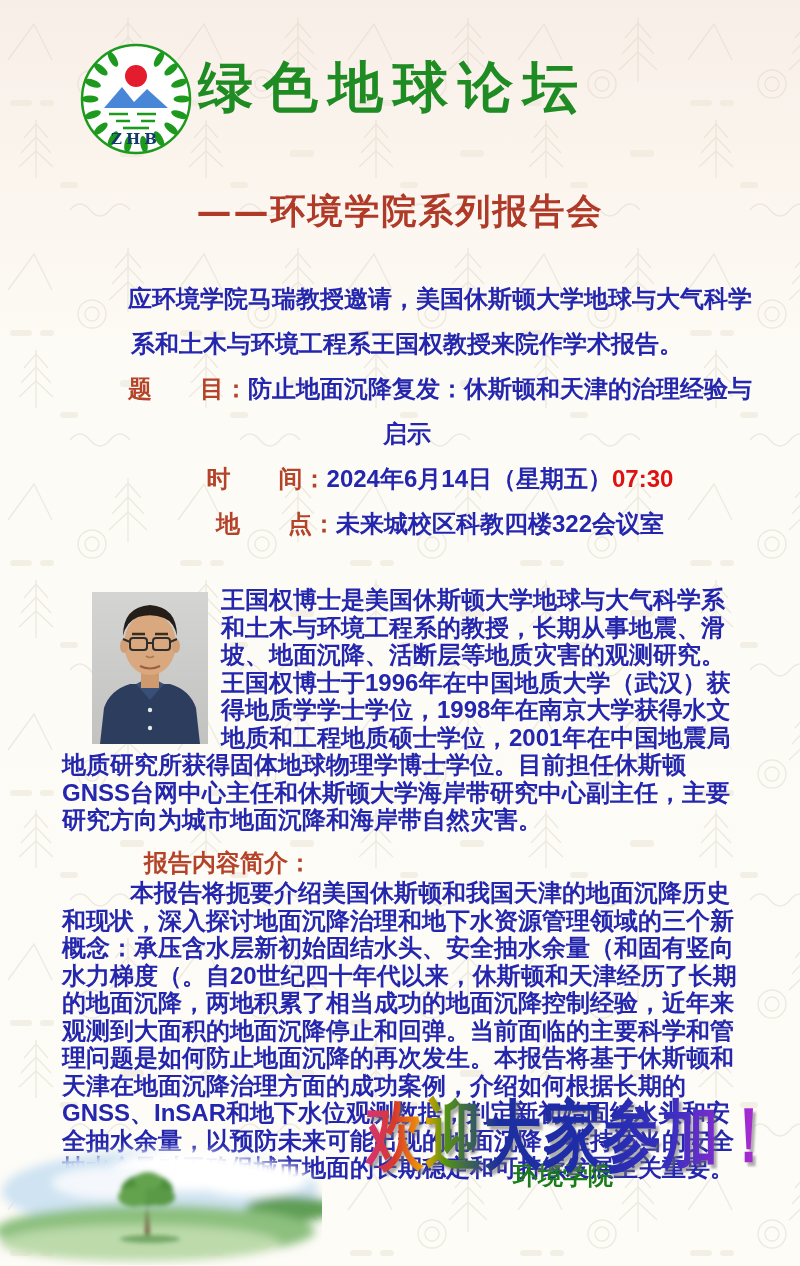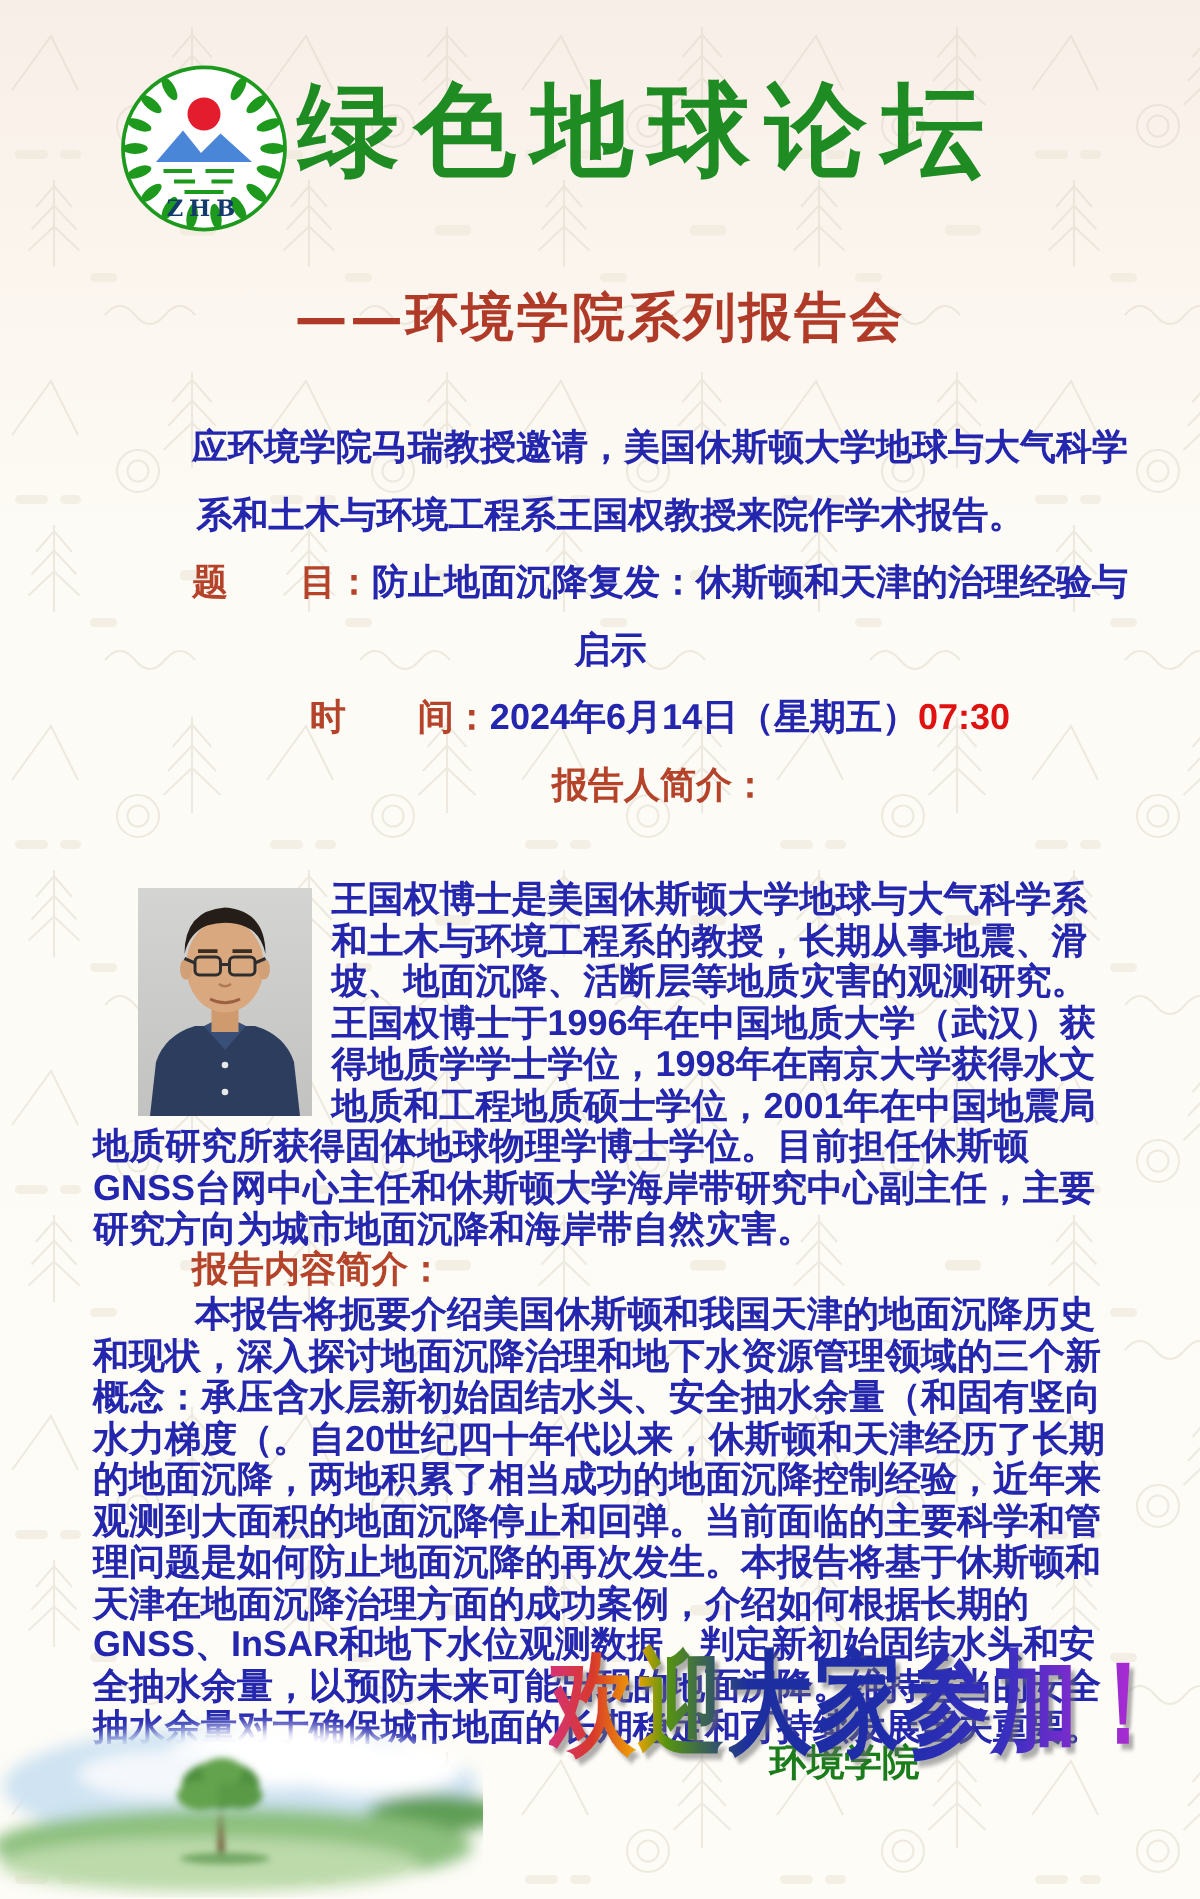--- a/index.html
+++ b/index.html
@@ -12,21 +12,21 @@
     font-family:"Liberation Sans",sans-serif;
   }
   .bg-pattern{position:absolute;inset:0;z-index:0;}
   .content{position:absolute;inset:0;z-index:1;}
 
   
   .logo-box{position:absolute;left:76px;top:42px;width:120px;height:114px;}
   .forum-title{
     position:absolute;left:198px;top:28px;width:580px;height:120px;
     margin:0;font-family:"DejaVu Serif",serif;font-weight:700;
-    font-size:68px;line-height:118px;letter-spacing:10px;
+    font-size:55px;line-height:118px;letter-spacing:10px;
     color:#1f8b23;white-space:nowrap;
   }
   .issue-line{
     position:absolute;left:0;top:144px;width:800px;text-align:center;
     font-size:30px;font-weight:700;letter-spacing:1px;
   }
   .issue-no{color:#e02222;}
   .issue-date{color:#2433c0;}
   .series-subtitle{
     position:absolute;left:0;top:188px;width:800px;margin:0;text-align:center;
@@ -35,21 +35,21 @@
   }
 
   
   .announce{
     position:absolute;left:62px;right:48px;top:276px;
     font-size:24px;line-height:45px;font-weight:600;color:#2426ae;
   }
   .announce p{margin:0;text-indent:66px;text-align:center;}
   .lbl{color:#b4432a;font-weight:700;}
   .hl-red{color:#e01111;font-weight:700;}
-  .section-label{margin:0;text-indent:66px;color:#b4432a;font-weight:700;}
+  .section-label{margin:16px;text-indent:66px;color:#b4432a;font-weight:700;}
 
   
   .bio{
     position:absolute;left:62px;right:68px;top:586px;
     font-size:24px;line-height:27.5px;font-weight:600;color:#2426ae;
   }
   .bio p{margin:0;}
   .photo{
     float:left;width:116px;height:152px;
     margin:6px 13px 4px 30px;
@@ -156,21 +156,21 @@
 
     <h1 class="forum-title">绿色地球论坛</h1>
 
 
     <h2 class="series-subtitle">——环境学院系列报告会</h2>
 
     <div class="announce">
       <p>应环境学院马瑞教授邀请，美国休斯顿大学地球与大气科学系和土木与环境工程系王国权教授来院作学术报告。</p>
       <p><span class="lbl">题　　目：</span><span>防止地面沉降复发：休斯顿和天津的治理经验与启示</span></p>
       <p><span class="lbl">时　　间：</span><span>2024年6月14日（星期五）</span><span class="hl-red">07:30</span></p>
-      <p class="section-label">报告人简介：</p>
+      <p><span class="lbl">地　　点：</span><span>未来城校区科教四楼322会议室</span></p>
     </div>
 
     <div class="bio">
       <div class="photo">
         <svg width="116" height="152" viewBox="0 0 116 152">
           <defs>
             <linearGradient id="pbg" x1="0" y1="0" x2="0" y2="1">
               <stop offset="0" stop-color="#d4d4d2"></stop>
                 <stop offset="1" stop-color="#c2c2c0"></stop>
             </linearGradient>

